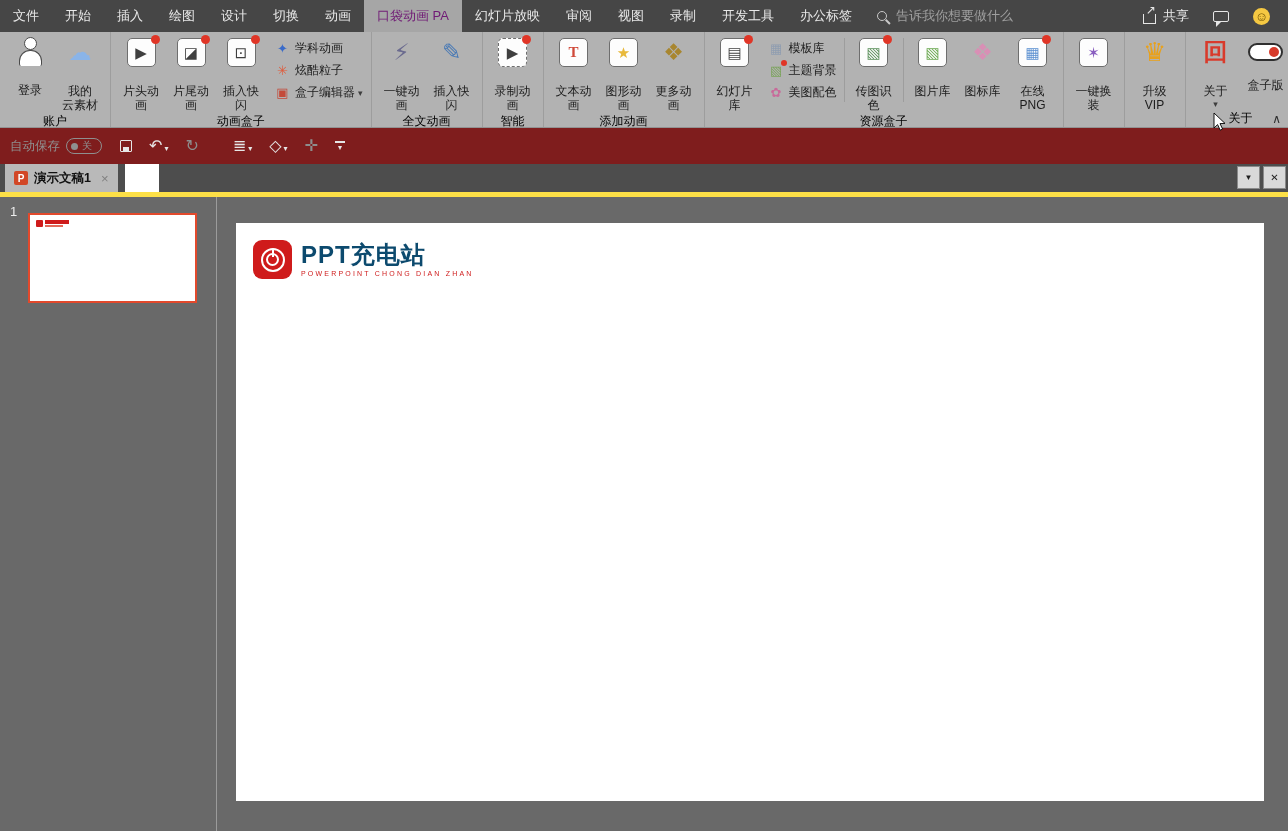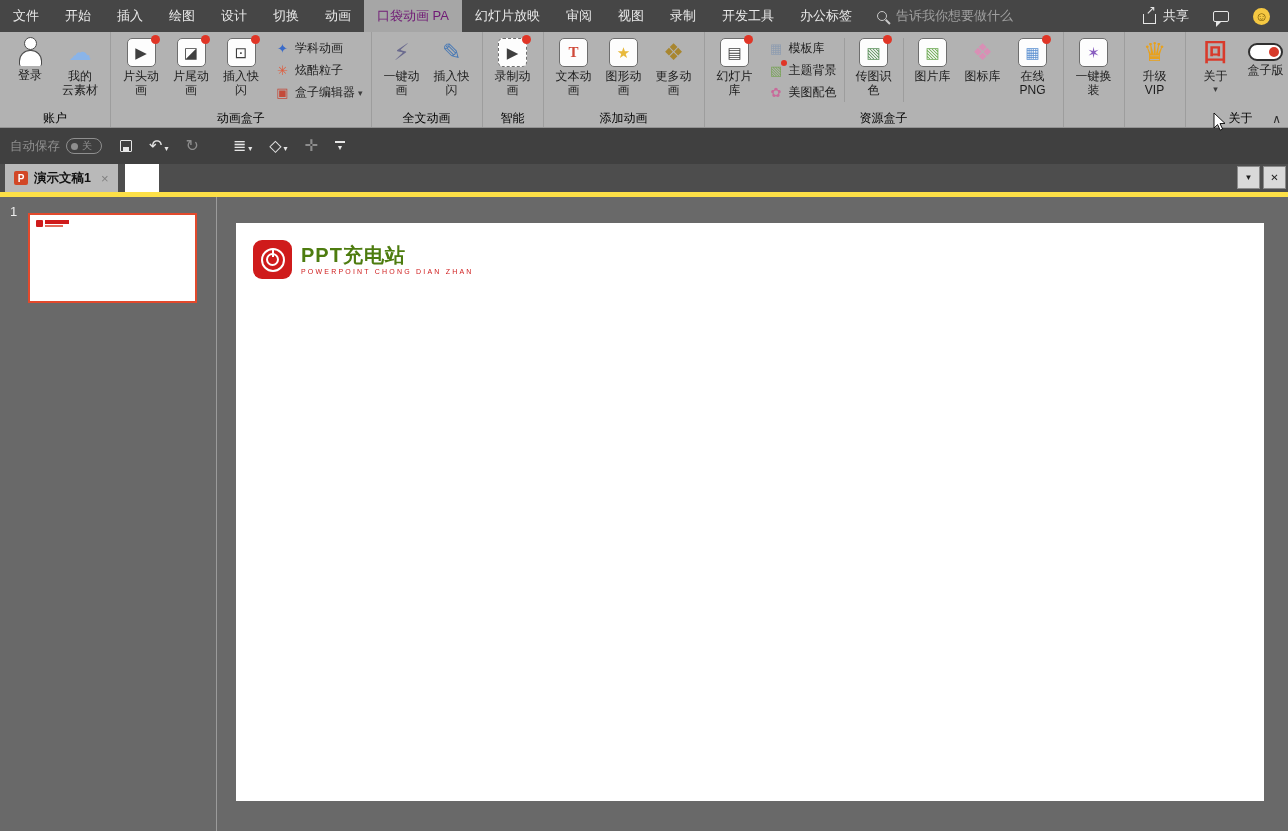--- a/index.html
+++ b/index.html
@@ -29,21 +29,21 @@
   .rgroup { border-right:1px solid #9d9d9d; padding:3px 5px 0; display:flex; flex-direction:column; }
   .rgroup-content { display:flex; align-items:flex-start; flex:1; }
   .rgroup-label { font-size:12px; color:#000000; text-align:center; padding:0 2px 3px; height:17px; white-space:nowrap; }
   .rlarge { display:flex; flex-direction:column; align-items:center; padding:2px 3px 0; min-width:50px; }
   .ricon { height:30px; min-width:30px; display:flex; align-items:center; justify-content:center; position:relative; }
   .ricon .glyph { font-size:23px; line-height:1; color:#3f3f3f; }
   .ricon.boxed { width:29px; min-width:29px; height:29px; background:#fdfdfd; border:1px solid #6e6e6e; border-radius:5px; margin-top:1px; }
   .ricon.boxed .glyph { font-size:15px; }
   .ricon.dashed { border-style:dashed; }
   .badge { position:absolute; top:-4px; right:-5px; width:9px; height:9px; background:#e03526; border-radius:50%; }
-  .rlabel { margin-top:3px; font-size:12px; line-height:1.15; text-align:center; white-space:pre-line; color:#1c1c1c; }
+  .rlabel { margin-top:18px; font-size:12px; line-height:1.15; text-align:center; white-space:pre-line; color:#1c1c1c; }
   .rlarge .dd { display:block; height:7px; line-height:5px; }
   .rlarge .dd::before { content:"▾"; font-size:9px; color:#3d3d3d; }
   .smallcol { margin-left:5px; display:flex; flex-direction:column; padding-top:2px; }
   .rsmall { display:flex; align-items:center; height:22px; font-size:12px; color:#1c1c1c; padding:0 3px; white-space:nowrap; }
   .rsmall .ricon { height:16px; min-width:17px; margin-right:4px; }
   .rsmall .ricon .glyph { font-size:13px; }
   .rsmall .badge { width:6px; height:6px; top:-2px; right:-2px; }
   .rsmall .dd { margin-left:3px; }
   .rsmall .dd::before { content:"▾"; font-size:9px; color:#3d3d3d; }
   .inner-sep { width:1px; background:#9d9d9d; height:64px; margin:3px 4px 0; flex:none; }
@@ -70,21 +70,21 @@
   .g-crown { color:#e8a11c !important; font-size:26px !important; }
   .g-pa-logo { color:#d93a2b !important; font-weight:bold; font-size:24px !important; }
 
   .css-person { display:block; width:26px; height:29px; position:relative; }
   .css-person::before { content:""; position:absolute; left:7px; top:0; width:11px; height:11px; border:1.6px solid #4a4a4a; border-radius:50%; background:#fff; }
   .css-person::after { content:""; position:absolute; left:2px; top:13px; width:21px; height:15px; border:1.6px solid #4a4a4a; border-bottom:none; border-radius:11px 11px 2px 2px; background:#fff; }
   .css-toggle { display:inline-block; width:35px; height:18px; border:2px solid #2f2f2f; border-radius:10px; background:#fff; position:relative; margin-top:6px; }
   .css-toggle .knob { position:absolute; right:2px; top:2px; width:10px; height:10px; border-radius:50%; background:#d63a2a; }
 
   
-  .qat { height:36px; background:#404040; display:flex; align-items:center; padding-left:10px; gap:18px; flex:none; }
+  .qat { height:36px; background:#7f1d1d; display:flex; align-items:center; padding-left:10px; gap:18px; flex:none; }
   .autosave { display:flex; align-items:center; gap:6px; color:#8f8f8f; font-size:12.5px; }
   .as-pill { width:36px; height:16px; border:1px solid #8f8f8f; border-radius:9px; display:flex; align-items:center; padding:0 4px; gap:4px; }
   .as-dot { width:7px; height:7px; border-radius:50%; background:#8f8f8f; flex:none; }
   .as-state { font-size:10px; line-height:1; }
   .qat-items { display:flex; align-items:center; gap:17px; }
   .qbtn { display:flex; align-items:center; gap:2px; font-size:16px; color:#e6e6e6; line-height:1; }
   .qbtn.disabled { color:#8d8d8d; }
   .qdd::before { content:"▾"; font-size:8px; }
   .qi-floppy { width:12px; height:12px; border:1.5px solid currentColor; border-radius:1px; position:relative; display:inline-block; }
   .qi-floppy::after { content:""; position:absolute; left:2px; right:2px; bottom:0; height:4px; background:currentColor; }
@@ -115,21 +115,21 @@
   .mini-bars { display:flex; flex-direction:column; gap:1px; }
   .mini-b1 { width:24px; height:4px; background:#cf1b1b; }
   .mini-b2 { width:18px; height:2px; background:#e26a5a; }
   .canvas { flex:1; position:relative; }
   .slide { position:absolute; left:19px; top:26px; width:1028px; height:578px; background:#fff; }
   .slide-logo { position:absolute; left:17px; top:17px; display:flex; gap:9px; align-items:center; }
   .logo-badge { width:39px; height:39px; border-radius:9px; background:#cf1b1b; display:flex; align-items:center; justify-content:center; flex:none; }
   .logo-ring { width:24px; height:24px; border:2.5px solid #fff; border-radius:50%; position:relative; }
   .logo-ring::after { content:""; position:absolute; width:9px; height:9px; border:2px solid #fff; border-radius:50%; top:3px; left:3px; }
   .logo-ring::before { content:""; position:absolute; width:2.5px; height:8px; background:#fff; top:-1px; left:9px; }
-  .logo-title { font-size:20px; font-weight:700; color:#4d7c0f; letter-spacing:1px; line-height:1; }
+  .logo-title { font-size:24px; font-weight:700; color:#0c4a6e; letter-spacing:1px; line-height:1; }
   .logo-sub { font-size:7px; color:#cf1b1b; letter-spacing:2.2px; margin-top:3px; white-space:nowrap; }
 
   .cursor { position:absolute; left:1211px; top:112px; z-index:99; pointer-events:none; }
 </style>
 </head>
 <body>
 
 <div id="app">
 
   <div class="titlebar">

